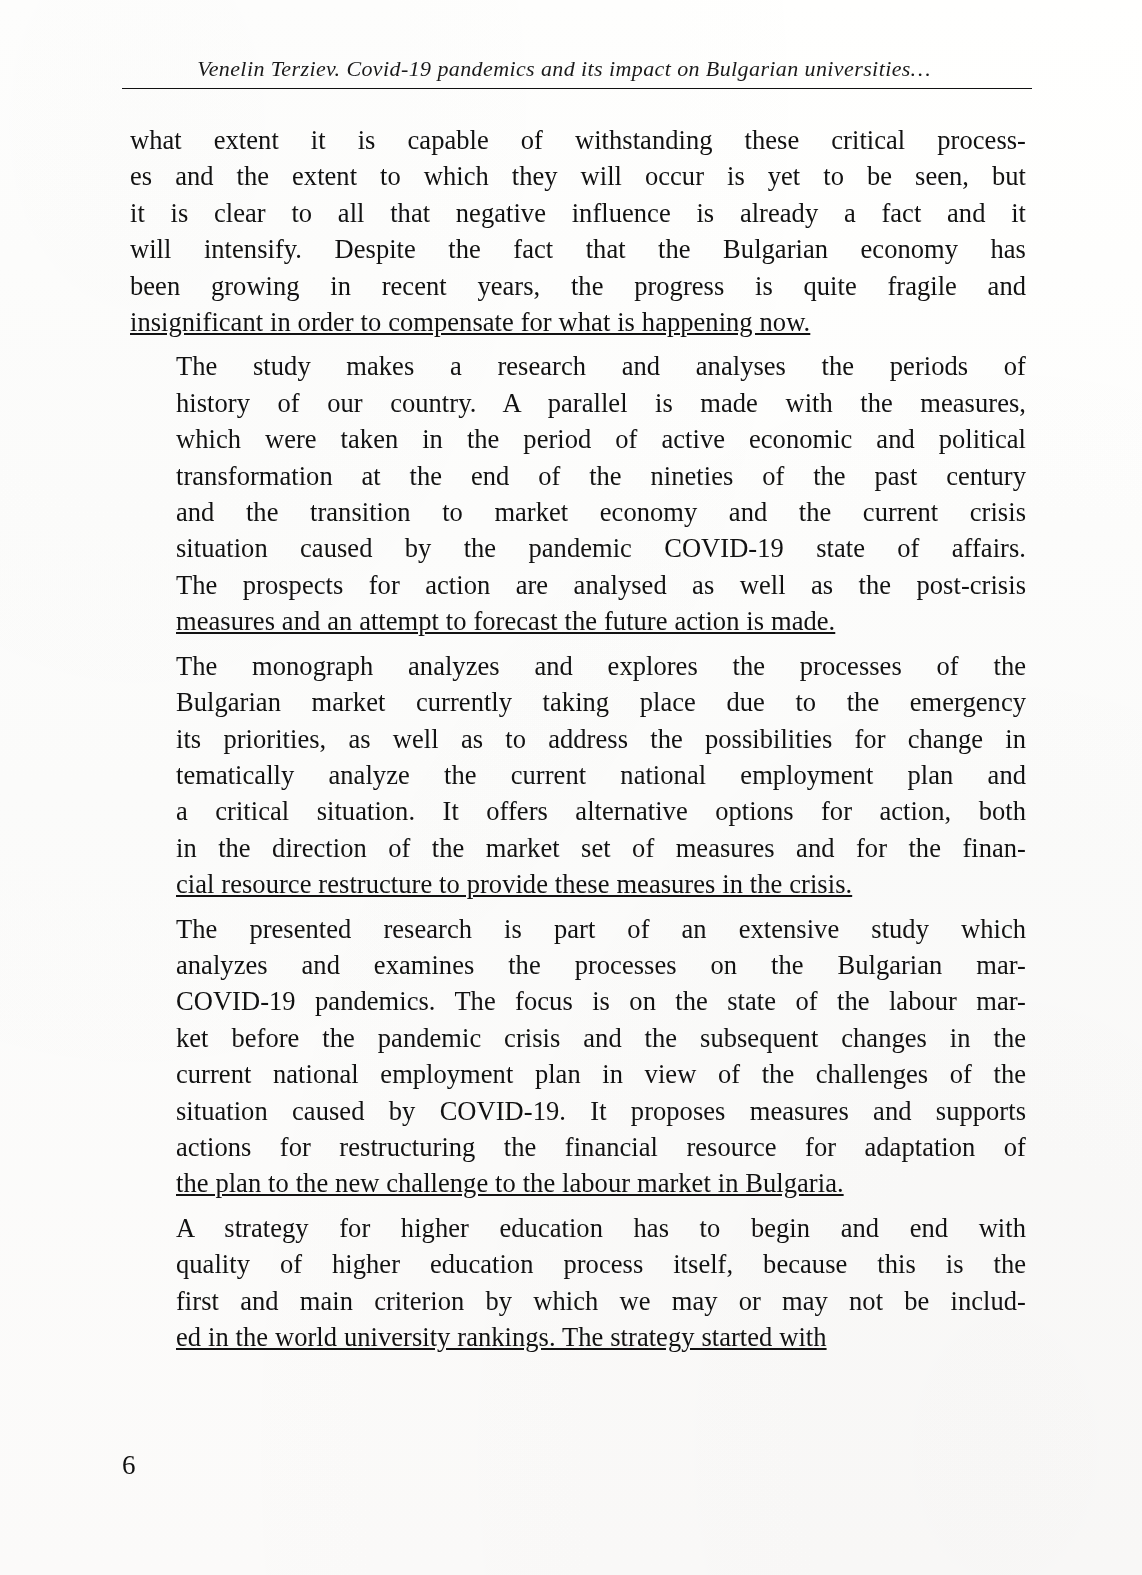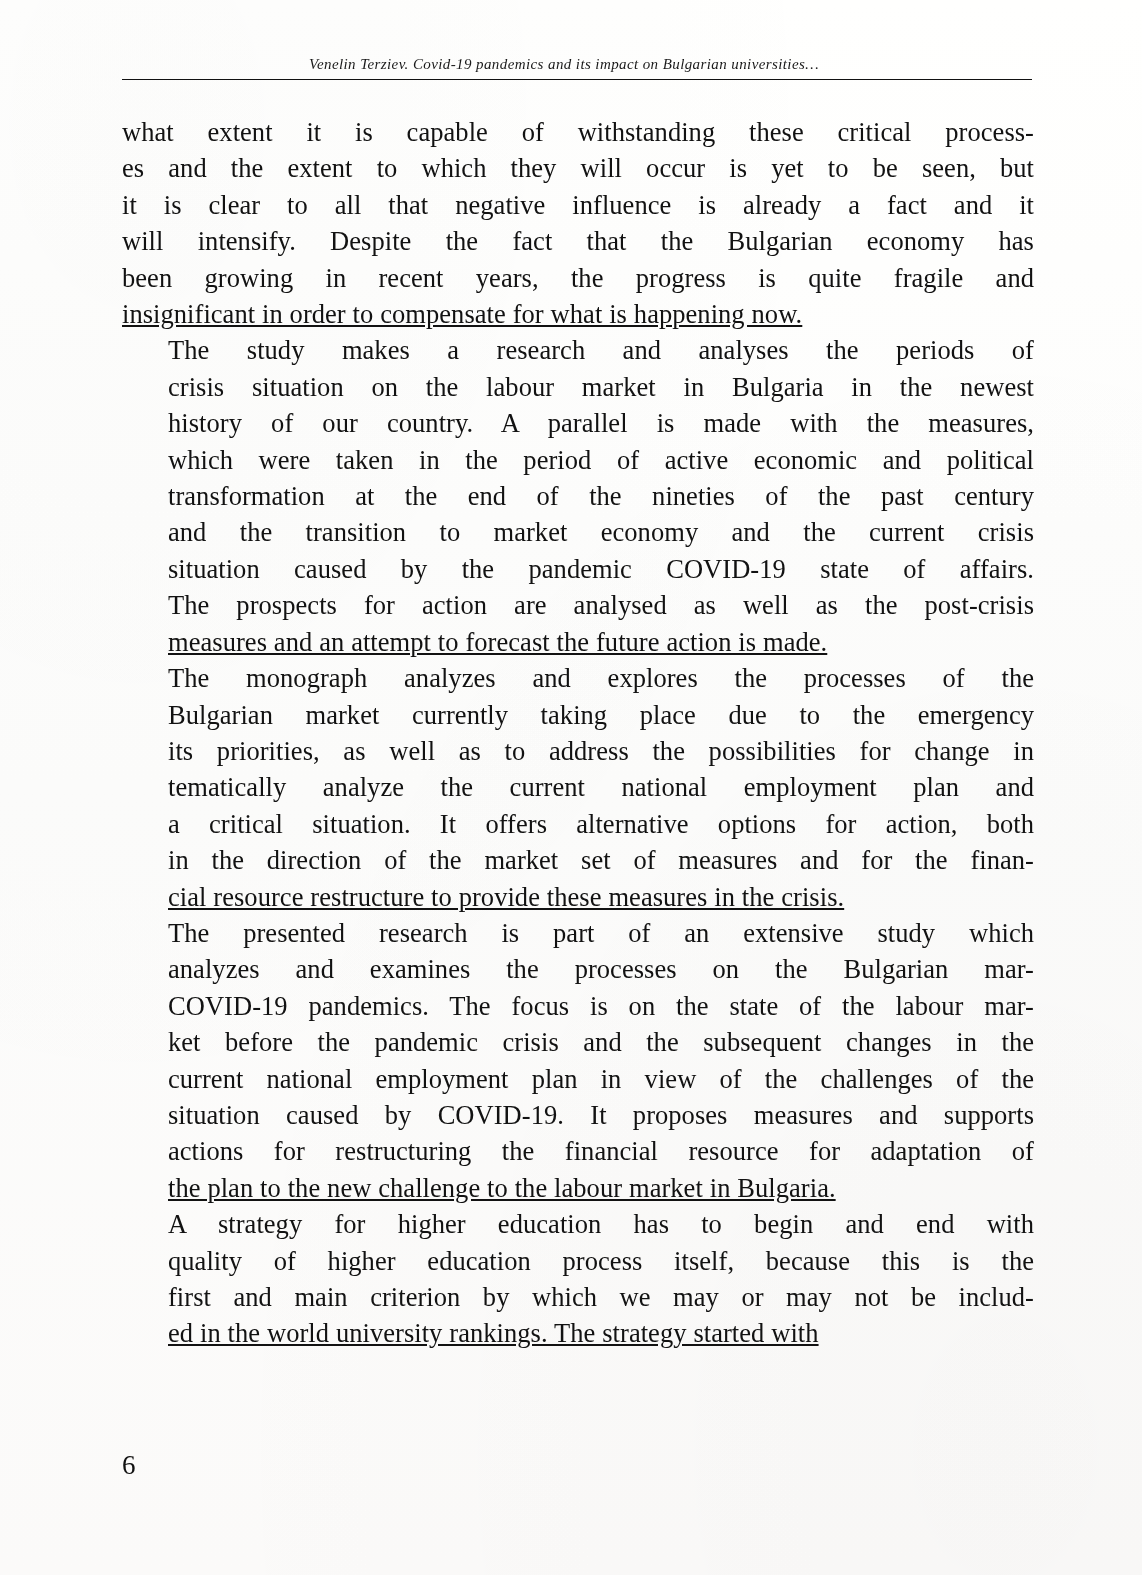--- a/index.html
+++ b/index.html
@@ -36,21 +36,21 @@
 
   
   .header-area {
     position: absolute;
     left: 122px;
     top: 56px;
     width: 910px;
   }
   .running-head {
     font-style: italic;
-    font-size: 15px;
+    font-size: 22px;
     letter-spacing: 0.4px;
     color: #1a1a1a;
     text-align: center;
     white-space: nowrap;
     margin: 0;
     padding-right: 26px;
   }
   .header-rule {
     margin-top: 6px;
     border-top: 1.8px solid #111;
@@ -58,21 +58,21 @@
   }
 
   
   .body-text {
     position: absolute;
     left: 122px;
     top: 114px;
     width: 912px;
   }
   .para {
-    margin: 0;
+    margin: 8px;
     text-align: justify;
     text-align-last: left;
     font-size: 26.5px;
     line-height: 36.4px;
     color: #121212;
     letter-spacing: 0.05px;
     word-spacing: 0.2px;
     -webkit-font-smoothing: none;
   }
   .para.indent {
@@ -118,21 +118,20 @@
         <p class="para">
           <span class="ln">what extent it is capable of withstanding these critical process-</span>
           <span class="ln">es and the extent to which they will occur is yet to be seen, but</span>
           <span class="ln">it is clear to all that negative influence is already a fact and it</span>
           <span class="ln">will intensify. Despite the fact that the Bulgarian economy has</span>
           <span class="ln">been growing in recent years, the progress is quite fragile and</span>
           <span class="ln last">insignificant in order to compensate for what is happening now.</span>
         </p>
         <p class="para indent">
           <span class="ln indent">The study makes a research and analyses the periods of</span>
-          <span class="ln">crisis situation on the labour market in Bulgaria in the newest</span>
           <span class="ln">history of our country. A parallel is made with the measures,</span>
           <span class="ln">which were taken in the period of active economic and political</span>
           <span class="ln">transformation at the end of the nineties of the past century</span>
           <span class="ln">and the transition to market economy and the current crisis</span>
           <span class="ln">situation caused by the pandemic COVID-19 state of affairs.</span>
           <span class="ln">The prospects for action are analysed as well as the post-crisis</span>
           <span class="ln last">measures and an attempt to forecast the future action is made.</span>
         </p>
         <p class="para indent">
           <span class="ln indent">The monograph analyzes and explores the processes of the</span>

